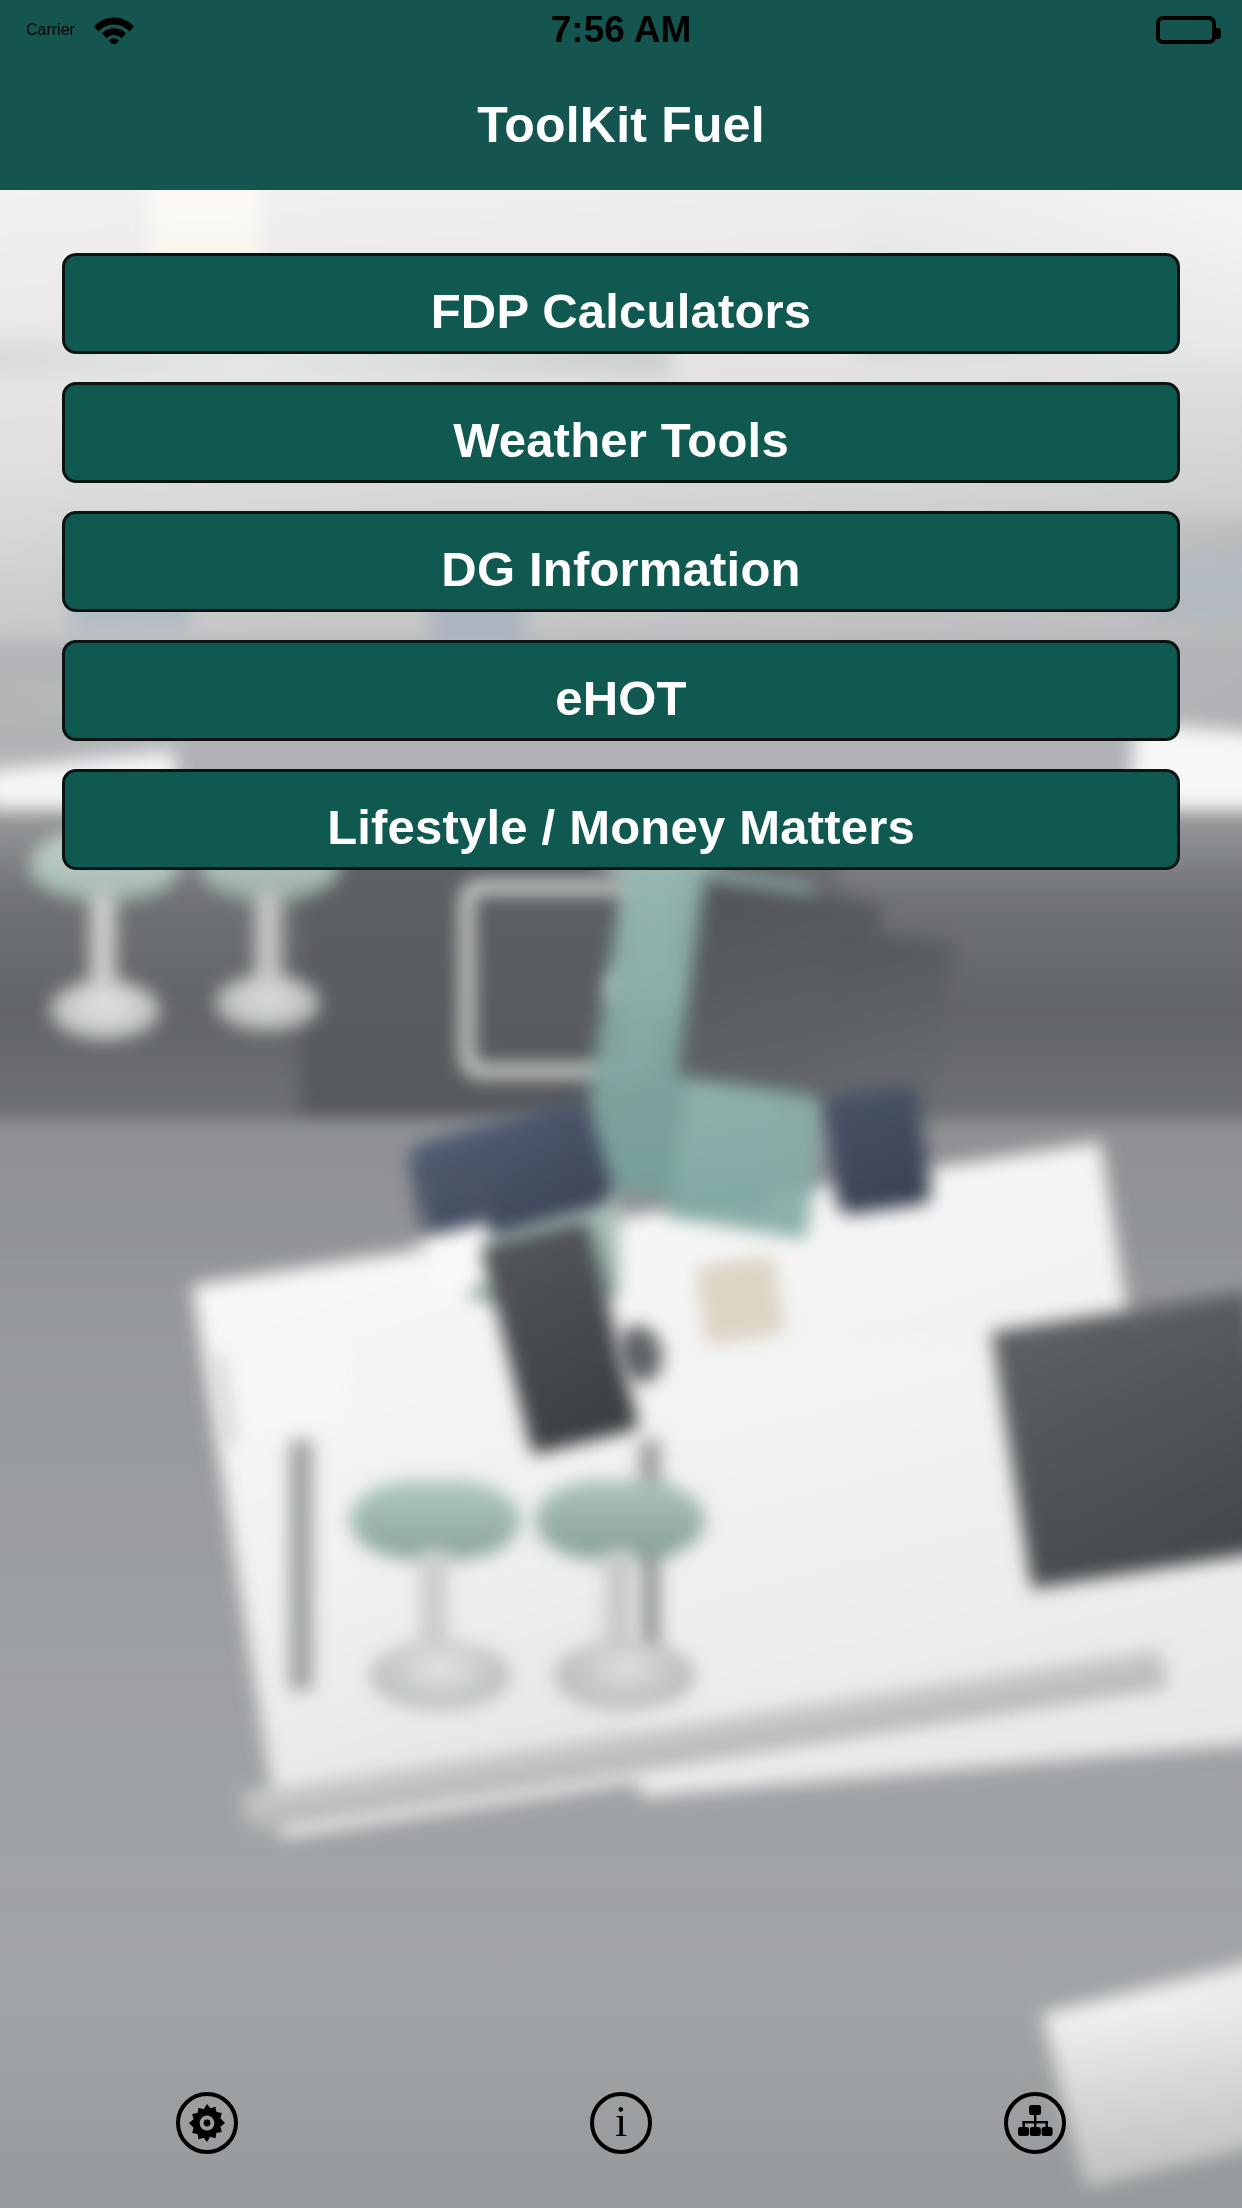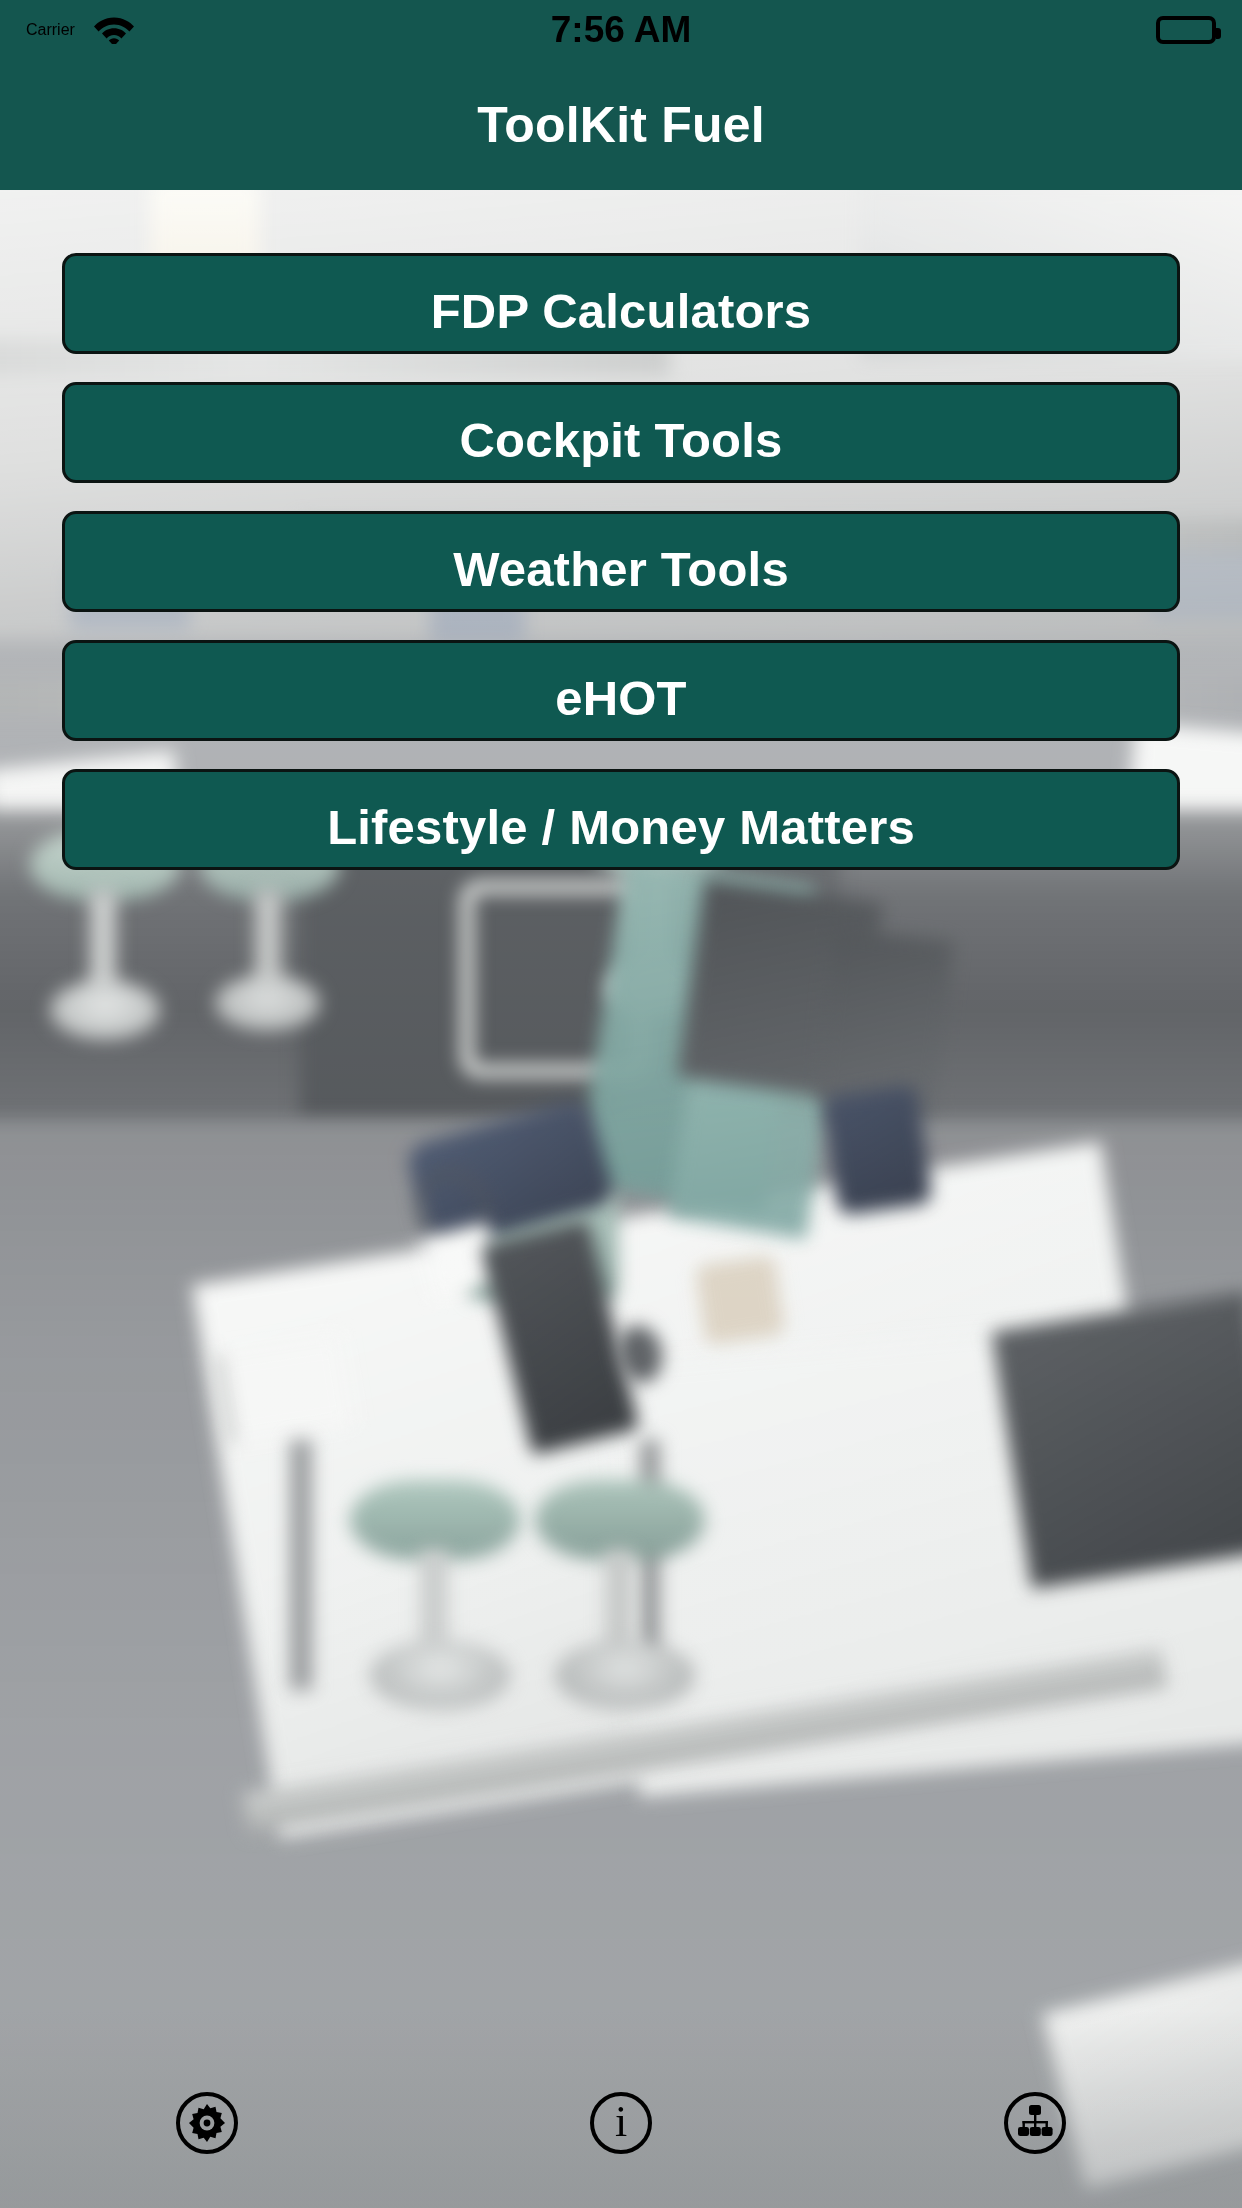--- a/index.html
+++ b/index.html
@@ -432,22 +432,22 @@
       </span>
     </div>
   </div>
 
   <div id="navbar">
     <div id="nav-title">ToolKit Fuel</div>
   </div>
 
   <div id="menu">
     <button class="menu-btn">FDP Calculators</button>
-    <button class="menu-btn">Cockpit Tools</button>
     <button class="menu-btn">Weather Tools</button>
+    <button class="menu-btn">DG Information</button>
     <button class="menu-btn">eHOT</button>
     <button class="menu-btn">Lifestyle / Money Matters</button>
   </div>
 
   <div id="toolbar">
     <div class="tb-slot">
       <button class="tb-btn">
         <span>
           <svg width="38" height="38" viewBox="0 0 38 38">
             <path fill="#000" d="M19 0l3.3 4.2 5.2-1.4 1 5.3 5.3 1-1.4 5.2L37 19l-4.6 3.7 1.4 5.2-5.3 1-1 5.3-5.2-1.4L19 38l-3.3-4.2-5.2 1.4-1-5.3-5.3-1 1.4-5.2L1 19l4.6-3.7-1.4-5.2 5.3-1 1-5.3 5.2 1.4z"></path>

